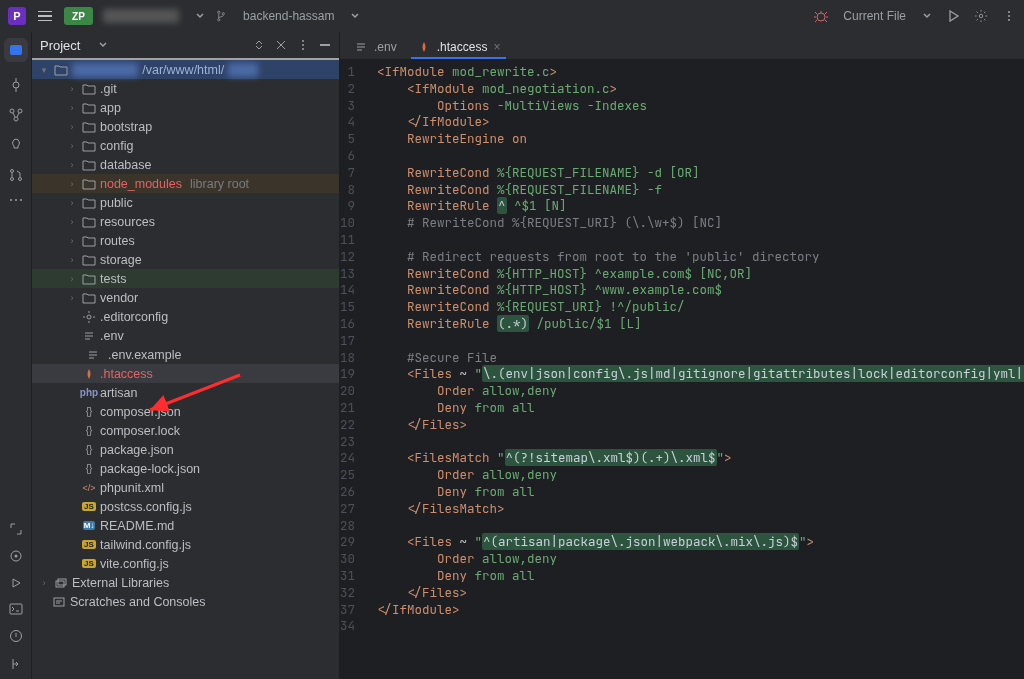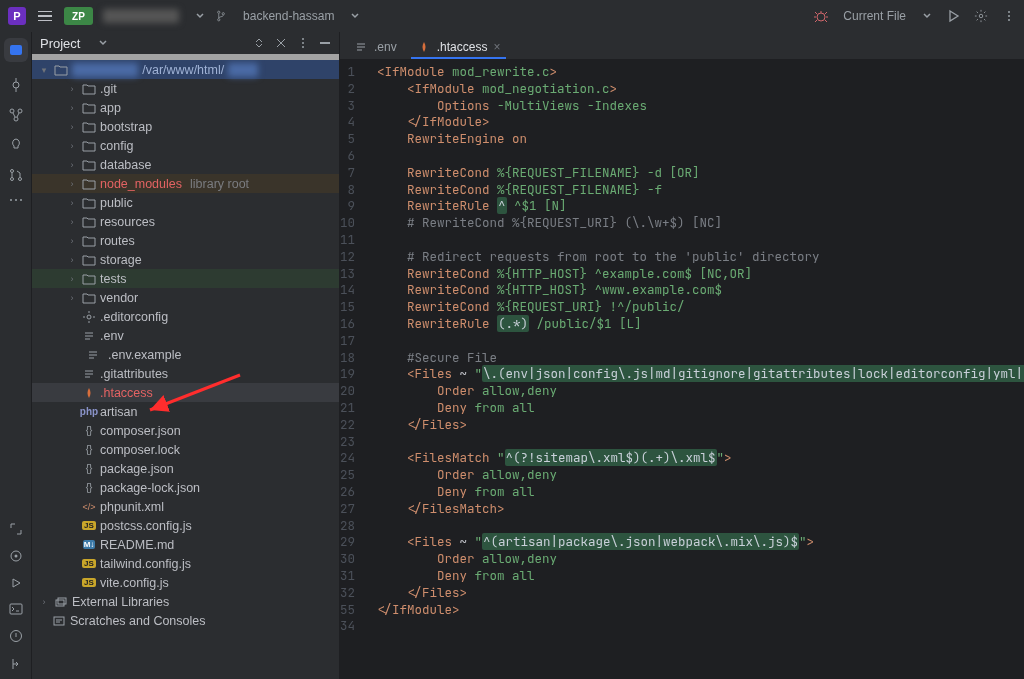--- a/index.html
+++ b/index.html
@@ -40,21 +40,21 @@
 }
 .leftrail .active { background:#393b40; border-radius:6px; padding:4px; }
 .leftrail .bottom { margin-top:auto; margin-bottom:8px; display:flex; flex-direction:column; gap:14px; align-items:center; }
 
 .sidebar {
   width:308px; background:#2b2d30; border-right:1px solid #1e1f22;
   display:flex; flex-direction:column;
 }
 .sidebar-header {
   height:28px; display:flex; align-items:center; padding:0 8px; gap:18px;
-  border-bottom:6px solid #a3a3a3;
+  border-bottom:2px solid #a3a3a3;
 }
 .sidebar-header .title { font-weight:500; color:#dfe1e5; }
 .sidebar-header .right { margin-left:auto; display:flex; gap:10px; }
 
 .tree { flex:1; overflow:auto; font-size:12.5px; }
 .node { display:flex; align-items:center; height:19px; padding-left:6px; gap:4px; cursor:pointer; white-space:nowrap; }
 .chev { width:12px; color:#6f737a; font-size:9px; text-align:center; }
 .fileico { width:14px; display:inline-flex; justify-content:center; }
 .node.root { background:#2f4369; color:#dfe1e5; }
 .node.root .path-blur { filter:blur(3px); color:transparent; background:#4a6aa5; border-radius:2px; padding:0 30px; }
@@ -409,29 +409,20 @@
         </div>
         <div class="node" style="padding-left:34px;gap:8px;">
           <span class="chev"></span>
           <span class="fileico">
             <svg width="12" height="12" viewBox="0 0 12 12">
               <path d="M2 3h8M2 6h8M2 9h5" stroke="#9aa0a6"></path>
             </svg>
           </span>
           <span class="">.env.example</span>
         </div>
-        <div class="node" style="padding-left:34px;">
-          <span class="chev"></span>
-          <span class="fileico">
-            <svg width="12" height="12" viewBox="0 0 12 12">
-              <path d="M2 3h8M2 6h8M2 9h5" stroke="#9aa0a6"></path>
-            </svg>
-          </span>
-          <span class="">.gitattributes</span>
-        </div>
         <div class="node sel" style="padding-left:34px;">
           <span class="chev"></span>
           <span class="fileico">
             <svg width="12" height="12" viewBox="0 0 12 12">
               <path d="M6 1c2 3 2 7 0 10C4 8 4 4 6 1z" fill="#d86f3c"></path>
             </svg>
           </span>
           <span class="label-red">.htaccess</span>
         </div>
         <div class="node" style="padding-left:34px;">
@@ -573,21 +564,21 @@
           <div class="ln">23</div>
           <div class="ln">24</div>
           <div class="ln">25</div>
           <div class="ln">26</div>
           <div class="ln">27</div>
           <div class="ln">28</div>
           <div class="ln">29</div>
           <div class="ln">30</div>
           <div class="ln">31</div>
           <div class="ln">32</div>
-          <div class="ln">55</div>
+          <div class="ln">37</div>
           <div class="ln">34</div>
         </div>
       <div class="code" id="code"><div class="ln"><span class="tk-tag">&lt;IfModule</span> <span class="tk-arg">mod_rewrite.c</span><span class="tk-tag">&gt;</span></div><div class="ln">    <span class="tk-tag">&lt;IfModule</span> <span class="tk-arg">mod_negotiation.c</span><span class="tk-tag">&gt;</span></div><div class="ln">        <span class="tk-dir">Options</span> <span class="tk-arg">-MultiViews -Indexes</span></div><div class="ln">    <span class="tk-tag">&lt;/IfModule&gt;</span></div><div class="ln">    <span class="tk-dir">RewriteEngine</span> <span class="tk-on">on</span></div><div class="ln">&nbsp;</div><div class="ln">    <span class="tk-dir">RewriteCond</span> <span class="tk-arg">%{REQUEST_FILENAME} -d [OR]</span></div><div class="ln">    <span class="tk-dir">RewriteCond</span> <span class="tk-arg">%{REQUEST_FILENAME} -f</span></div><div class="ln">    <span class="tk-dir">RewriteRule</span> <span class="tk-regex">^</span> <span class="tk-arg">^$1 [N]</span></div><div class="ln">    <span class="tk-comment"># RewriteCond %{REQUEST_URI} (\.\w+$) [NC]</span></div><div class="ln">&nbsp;</div><div class="ln">    <span class="tk-comment"># Redirect requests from root to the 'public' directory</span></div><div class="ln">    <span class="tk-dir">RewriteCond</span> <span class="tk-arg">%{HTTP_HOST} ^example.com$ [NC,OR]</span></div><div class="ln">    <span class="tk-dir">RewriteCond</span> <span class="tk-arg">%{HTTP_HOST} ^www.example.com$</span></div><div class="ln">    <span class="tk-dir">RewriteCond</span> <span class="tk-arg">%{REQUEST_URI} !^/public/</span></div><div class="ln">    <span class="tk-dir">RewriteRule</span> <span class="tk-regex">(.*)</span> <span class="tk-arg">/public/$1 [L]</span></div><div class="ln">&nbsp;</div><div class="ln">    <span class="tk-comment">#Secure File</span></div><div class="ln">    <span class="tk-tag">&lt;Files</span> ~ <span class="tk-str">"</span><span class="tk-regex">\.(env|json|config\.js|md|gitignore|gitattributes|lock|editorconfig|yml|styleci\</span></div><div class="ln">        <span class="tk-dir">Order</span> <span class="tk-arg">allow,deny</span></div><div class="ln">        <span class="tk-dir">Deny</span> <span class="tk-arg">from all</span></div><div class="ln">    <span class="tk-tag">&lt;/Files&gt;</span></div><div class="ln">&nbsp;</div><div class="ln">    <span class="tk-tag">&lt;FilesMatch</span> <span class="tk-str">"</span><span class="tk-regex">^(?!sitemap\.xml$)(.+)\.xml$</span><span class="tk-str">"</span><span class="tk-tag">&gt;</span></div><div class="ln">        <span class="tk-dir">Order</span> <span class="tk-arg">allow,deny</span></div><div class="ln">        <span class="tk-dir">Deny</span> <span class="tk-arg">from all</span></div><div class="ln">    <span class="tk-tag">&lt;/FilesMatch&gt;</span></div><div class="ln">&nbsp;</div><div class="ln">    <span class="tk-tag">&lt;Files</span> ~ <span class="tk-str">"</span><span class="tk-regex">^(artisan|package\.json|webpack\.mix\.js)$</span><span class="tk-str">"</span><span class="tk-tag">&gt;</span></div><div class="ln">        <span class="tk-dir">Order</span> <span class="tk-arg">allow,deny</span></div><div class="ln">        <span class="tk-dir">Deny</span> <span class="tk-arg">from all</span></div><div class="ln">    <span class="tk-tag">&lt;/Files&gt;</span></div><div class="ln"><span class="tk-tag">&lt;/IfModule&gt;</span></div><div class="ln">&nbsp;</div></div>
     </div>
   </div>
 </div>
 
 <svg class="arrow" style="left:140px; top:370px;" width="110" height="50">
   <defs>
       <marker id="ah" markerWidth="8" markerHeight="8" refX="6" refY="3" orient="auto">

